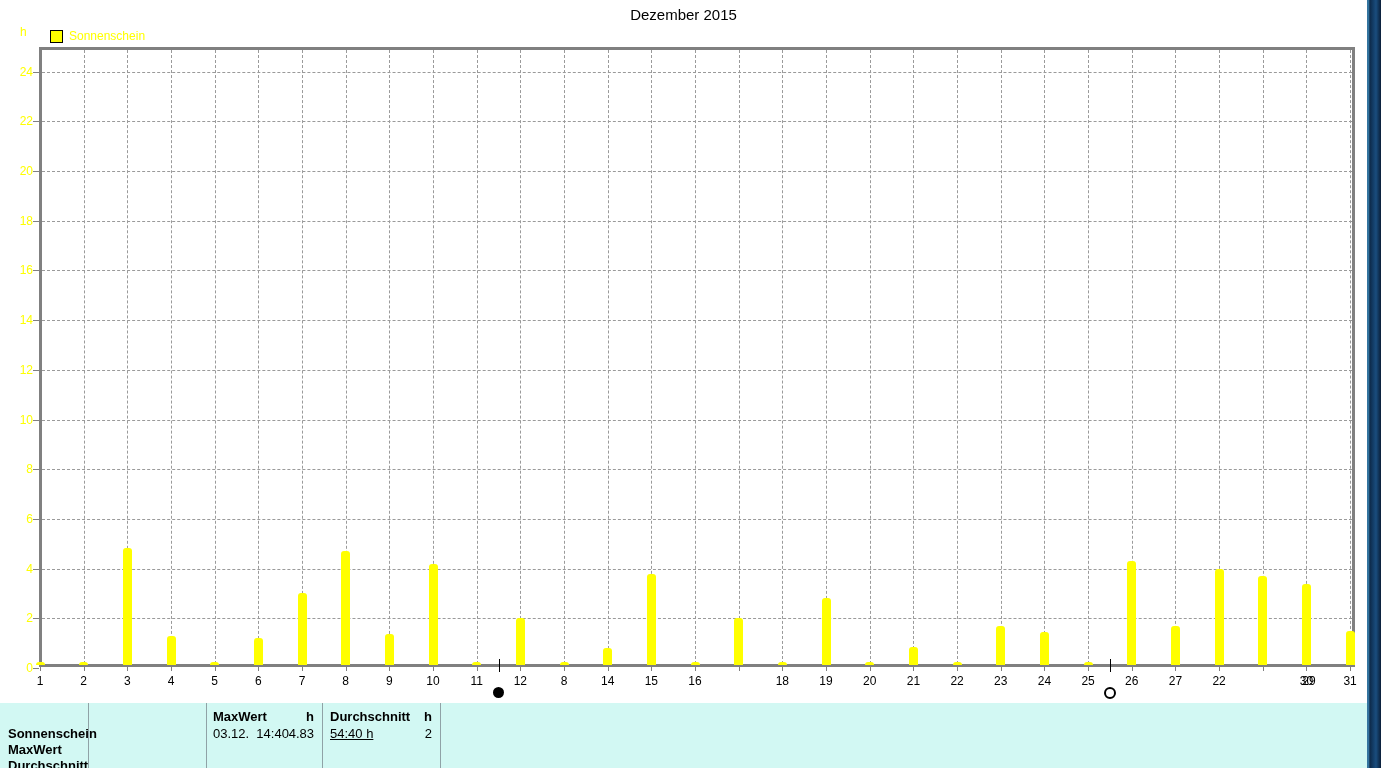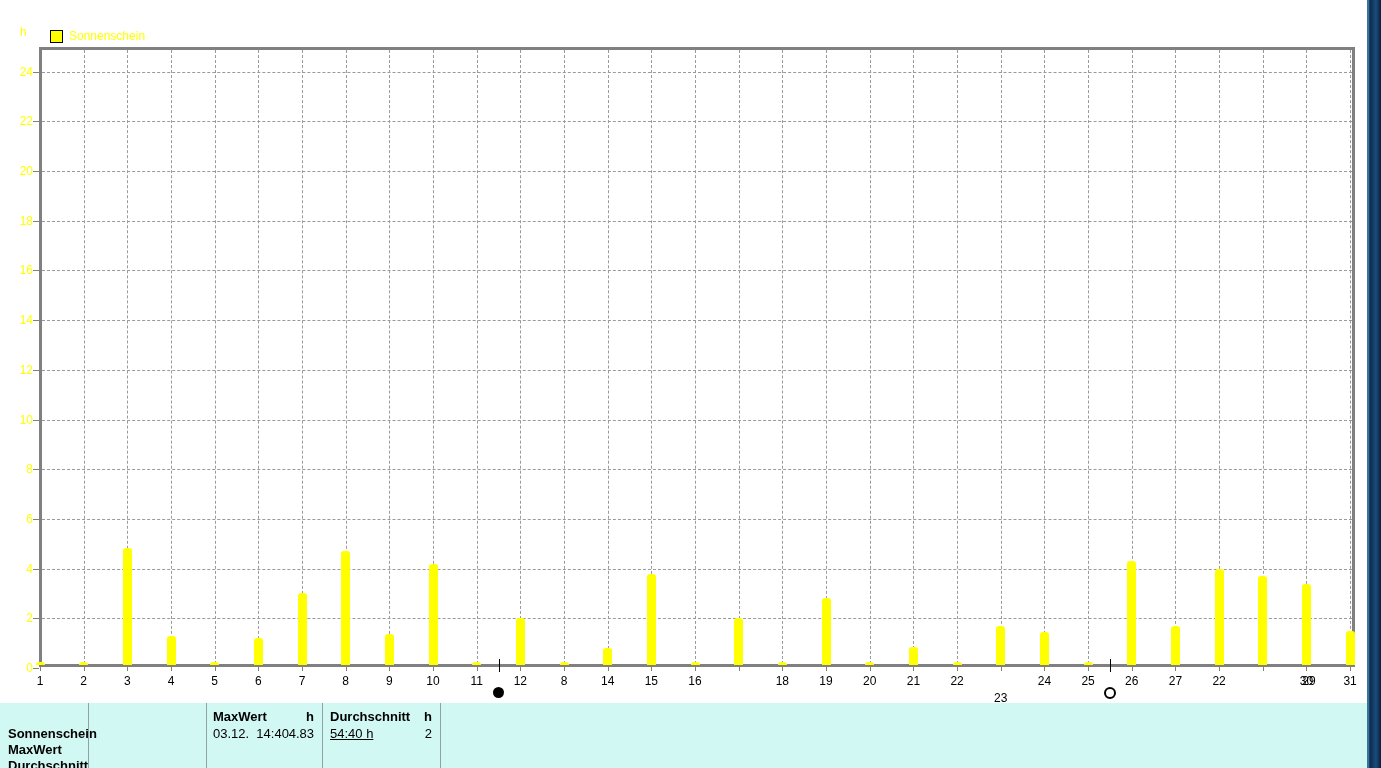--- a/index.html
+++ b/index.html
@@ -46,20 +46,21 @@
     background:linear-gradient(90deg,
       #34749f 0px, #34749f 1.5px, #0e2b4b 3px, #123c66 6px,
       #1a4d7e 9px, #123a62 11px, #0b1e38 14px);
   }
 </style>
 </head>
 <body>
 
 <div id="screen">
 
+  <div class="abs" id="chart-title">Dezember 2015</div>
 
   <div class="abs" id="y-unit-label">h</div>
 
   <div class="abs" id="legend">
     <span id="legend-swatch"></span>
     <span id="legend-label">Sonnenschein</span>
   </div>
 
   <div class="abs" id="plot-area"></div>
   <div class="abs" id="chart-layer" style="left:0;top:0;width:1367px;height:768px;pointer-events:none;">
@@ -161,21 +162,21 @@
       <div class="xtick" style="left: 869.73px;"></div>
       <div class="xlab" style="left: 869.73px;">20</div>
       <div class="vgrid" style="left: 913.4px;"></div>
       <div class="xtick" style="left: 913.4px;"></div>
       <div class="xlab" style="left: 913.4px;">21</div>
       <div class="vgrid" style="left: 957.07px;"></div>
       <div class="xtick" style="left: 957.07px;"></div>
       <div class="xlab" style="left: 957.07px;">22</div>
       <div class="vgrid" style="left: 1000.74px;"></div>
       <div class="xtick" style="left: 1000.74px;"></div>
-      <div class="xlab" style="left: 1000.74px; margin-top: 17px;">23</div>
+      <div class="xlab" style="left: 1000.74px;">23</div>
       <div class="vgrid" style="left: 1044.41px;"></div>
       <div class="xtick" style="left: 1044.41px;"></div>
       <div class="xlab" style="left: 1044.41px;">24</div>
       <div class="vgrid" style="left: 1088.08px;"></div>
       <div class="xtick" style="left: 1088.08px;"></div>
       <div class="xlab" style="left: 1088.08px;">25</div>
       <div class="vgrid" style="left: 1131.75px;"></div>
       <div class="xtick" style="left: 1131.75px;"></div>
       <div class="xlab" style="left: 1131.75px;">26</div>
       <div class="vgrid" style="left: 1175.42px;"></div>

